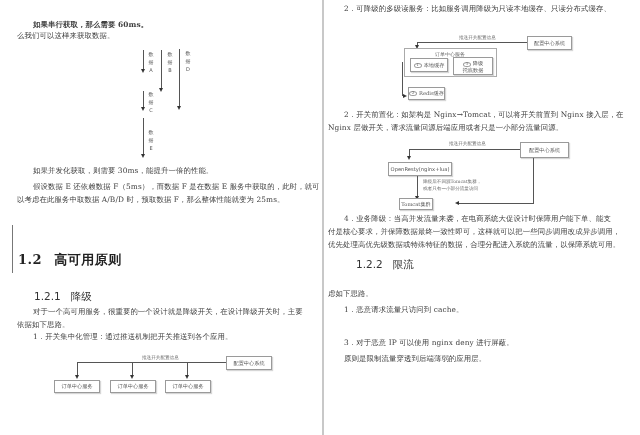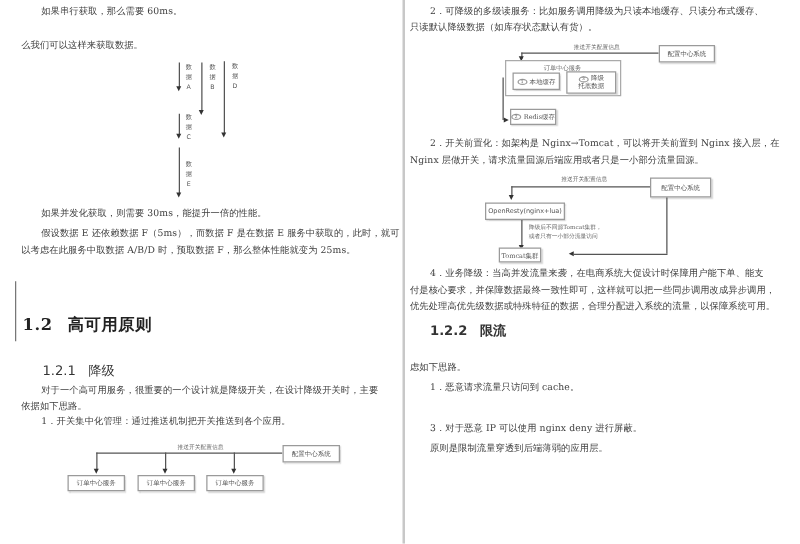--- a/index.html
+++ b/index.html
@@ -20,21 +20,21 @@
   .arrow-down { position: absolute; width: 0; height: 0; border-left: 2px solid transparent; border-right: 2px solid transparent; border-top: 4px solid #333; }
   .arrow-right { position: absolute; width: 0; height: 0; border-top: 2px solid transparent; border-bottom: 2px solid transparent; border-left: 4px solid #333; }
   .tiny { position: absolute; font-size: 4.6px; color: #666; white-space: nowrap; }
   .vlabel { position: absolute; font-family: "DejaVu Sans", sans-serif; font-size: 5px; color: #555; width: 8px; text-align: center; line-height: 8px; }
   .circle { display: inline-block; width: 8px; height: 5px; border: 1px solid #999; border-radius: 50%; font-size: 3.5px; text-align: center; line-height: 3px; margin-right: 2px; }
 </style>
 </head>
 <body>
 
 <div class="page page-left">
-  <div class="p" style="left:33px;top:2px;">如果串行获取，那么需要 60ms。</div>
+  <div class="p" style="left:33px;top:18px;font-weight:bold;">如果串行获取，那么需要 60ms。</div>
   <div class="p" style="left:17px;top:29px;">么我们可以这样来获取数据。</div>
 
   <div>
     <div class="line" style="left:143px;top:50px;width:1px;height:20px;"></div>
     <div class="arrow-down" style="left:141px;top:69px;"></div>
     <div class="vlabel" style="left:147px;top:50px;"><span>数</span><br><span>据</span><br><span>A</span></div>
 
     <div class="line" style="left:161px;top:50px;width:1px;height:39px;"></div>
     <div class="arrow-down" style="left:159px;top:88px;"></div>
     <div class="vlabel" style="left:166px;top:50px;"><span>数</span><br><span>据</span><br><span>B</span></div>
@@ -78,21 +78,20 @@
     <div class="box" style="left:54px;top:380px;width:46px;height:13px;">订单中心服务</div>
     <div class="box" style="left:110px;top:380px;width:46px;height:13px;">订单中心服务</div>
     <div class="box" style="left:165px;top:380px;width:46px;height:13px;">订单中心服务</div>
   </div>
 </div>
 
 <div class="divider"></div>
 
 <div class="page page-right">
   <div class="p" style="left:20px;top:2px;">2．可降级的多级读服务：比如服务调用降级为只读本地缓存、只读分布式缓存、</div>
-  <div class="p" style="left:4px;top:15px;">只读默认降级数据（如库存状态默认有货）。</div>
 
   <div>
     <div class="tiny" style="left:135px;top:35px;">推送开关配置信息</div>
     <div class="line" style="left:93px;top:42px;width:110px;height:1px;"></div>
     <div class="line" style="left:93px;top:42px;width:1px;height:5px;"></div>
     <div class="arrow-down" style="left:91px;top:45px;"></div>
     <div class="box" style="left:203px;top:36px;width:45px;height:14px;">配置中心系统</div>
 
     <div style="position:absolute;left:80px;top:48px;width:93px;height:29px;border:1px solid #aaa;">
       <div class="tiny" style="left:30px;top:2px;font-size:5px;">订单中心服务</div>
@@ -131,19 +130,19 @@
     <div class="arrow-down" style="left:91px;top:196px;"></div>
     <div class="tiny" style="left:99px;top:179px;">降级后不回源Tomcat集群，</div>
     <div class="tiny" style="left:99px;top:186px;">或者只有一小部分流量访问</div>
     <div class="box" style="left:75px;top:198px;width:34px;height:12px;">Tomcat集群</div>
   </div>
 
   <div class="p" style="left:20px;top:212px;">4．业务降级：当高并发流量来袭，在电商系统大促设计时保障用户能下单、能支</div>
   <div class="p" style="left:4px;top:225px;">付是核心要求，并保障数据最终一致性即可，这样就可以把一些同步调用改成异步调用，</div>
   <div class="p" style="left:4px;top:238px;">优先处理高优先级数据或特殊特征的数据，合理分配进入系统的流量，以保障系统可用。</div>
 
-  <div class="h3" style="left:20px;top:258px;font-weight:bold;"><span class="num">1.2.2</span><span>限流</span></div>
+  <div class="h3" style="left:32px;top:258px;"><span class="num">1.2.2</span><span>限流</span></div>
 
   <div class="p" style="left:4px;top:287px;">虑如下思路。</div>
   <div class="p" style="left:20px;top:303px;">1．恶意请求流量只访问到 cache。</div>
   <div class="p" style="left:20px;top:336px;">3．对于恶意 IP 可以使用 nginx deny 进行屏蔽。</div>
   <div class="p" style="left:20px;top:352px;">原则是限制流量穿透到后端薄弱的应用层。</div>
 </div>
 
 </body></html>

